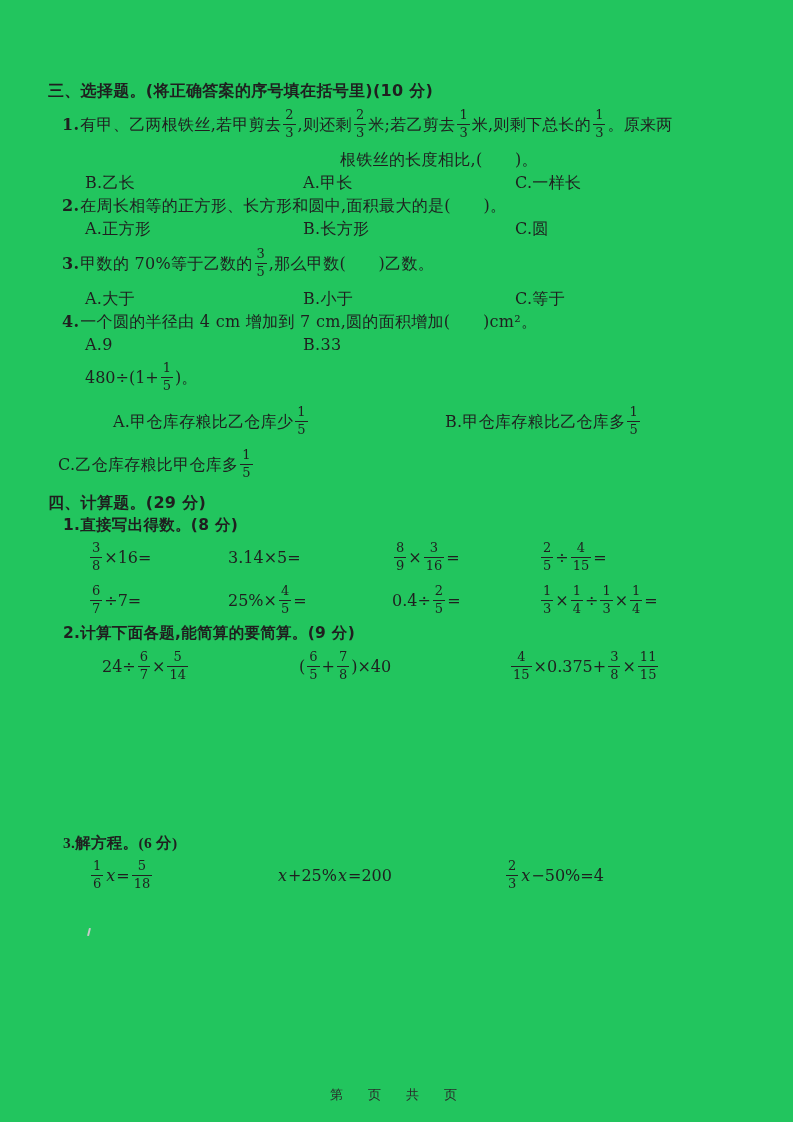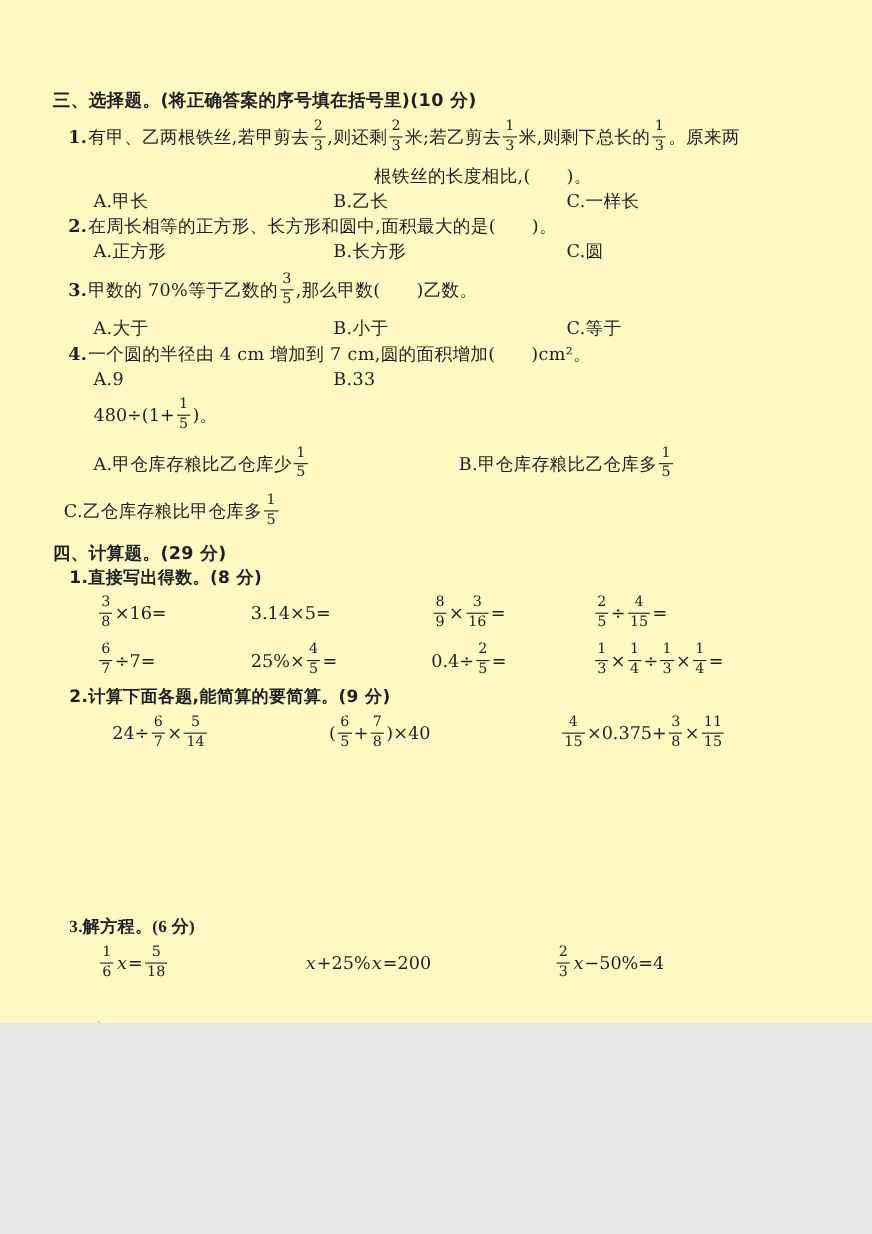--- a/index.html
+++ b/index.html
@@ -1,20 +1,20 @@
 <!DOCTYPE html>
 <html><head>
 <meta charset="utf-8">
 <style>
   html,body{margin:0;padding:0;background:#e8e8e8;}
   .page{
     position:relative;
-    width:793px;height:930px;
+    width:793px;height:1122px;
     margin:0 auto;
-    background:#fef9c3;
+    background:#22c55e;
     box-sizing:border-box;
     padding-top:80px;
     overflow:hidden;
     font-family:"DejaVu Serif","Liberation Serif",serif;
     color:#1f1f1f;
     font-size:16px;
   }
   .sec-title{
     padding-left:48px;
     font-weight:700;
@@ -31,21 +31,21 @@
   .opts3{
     display:grid;
     grid-template-columns:218px 212px auto;
     padding-left:85px;
     line-height:23px;
     letter-spacing:0.3px;
   }
   .opts5{
     display:grid;
     grid-template-columns:332px auto;
-    padding-left:85px;
+    padding-left:113px;
     line-height:44px;
     letter-spacing:0.3px;
   }
   .optC{padding-left:58px;line-height:42px;letter-spacing:0.3px;}
   .expr5{padding-left:85px;line-height:44px;}
   .calcgrid{
     display:grid;
     grid-template-columns:140px 164px 147px auto;
     padding-left:88px;
     line-height:44px;
@@ -135,22 +135,22 @@
           <span class="num">1</span>
           <span class="bar"></span>
           <span class="den">3</span>
         </span>米,则剩下总长的<span class="frac">
           <span class="num">1</span>
           <span class="bar"></span>
           <span class="den">3</span>
         </span>。原来两</span></div>
   <div class="line q-cont">根铁丝的长度相比,(　　)。</div>
   <div class="opts3">
+    <span>B.乙长</span>
     <span>A.甲长</span>
-    <span>B.乙长</span>
     <span>C.一样长</span>
   </div>
 
   <div class="line q-first"><b class="qnum">2.</b><span>在周长相等的正方形、长方形和圆中,面积最大的是(　　)。</span></div>
   <div class="opts3" style="line-height:24px">
     <span>A.正方形</span>
     <span>B.长方形</span>
     <span>C.圆</span>
   </div>
 

